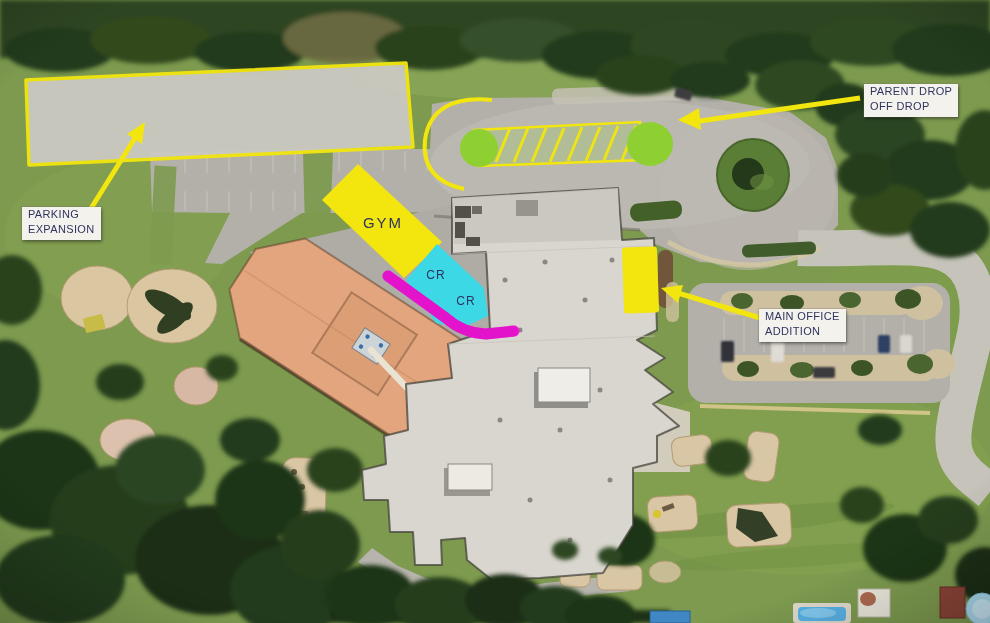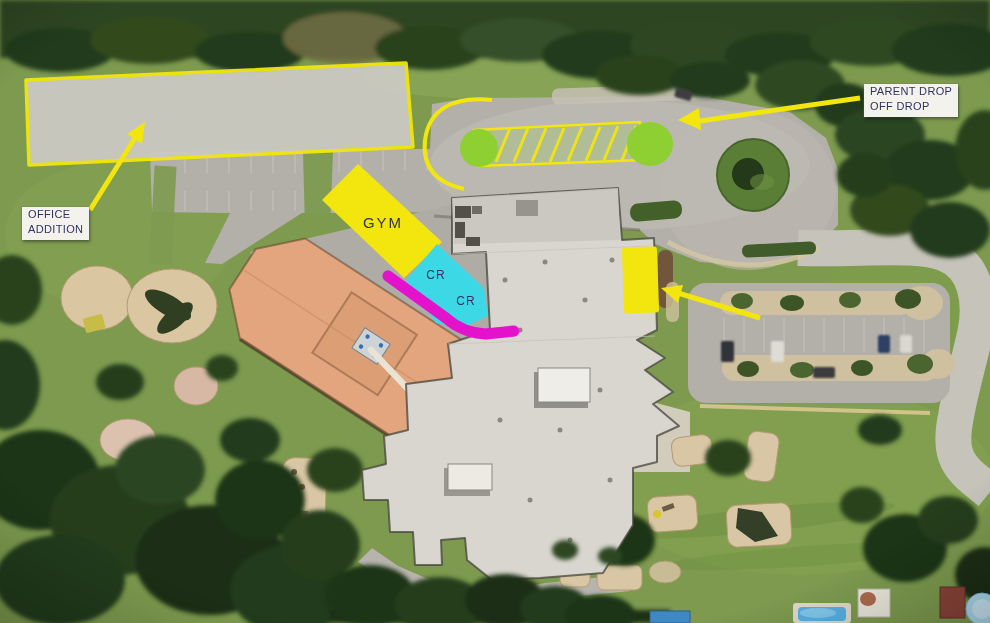--- a/index.html
+++ b/index.html
@@ -332,20 +332,24 @@
     <g>
       <line x1="760" y1="318" x2="678" y2="293" stroke="#f2e60e" stroke-width="5"></line>
       <polygon points="661,288 683,285 678,303" fill="#f2e60e"></polygon>
     </g>
   </g>
 
   <rect x="0" y="0" width="990" height="623" fill="url(#vig)"></rect>
 </svg>
 
 <div class="map-label" id="label-parking">
-  <span>OFFICE</span>
-  <span>ADDITION</span>
+  <span>PARKING</span>
+  <span>EXPANSION</span>
 </div>
 <div class="map-label" id="label-dropoff">
   <span>PARENT DROP</span>
   <span>OFF DROP</span>
 </div>
+<div class="map-label" id="label-office">
+  <span>MAIN OFFICE</span>
+  <span>ADDITION</span>
 </div>
+</div>
 
 </body></html>

